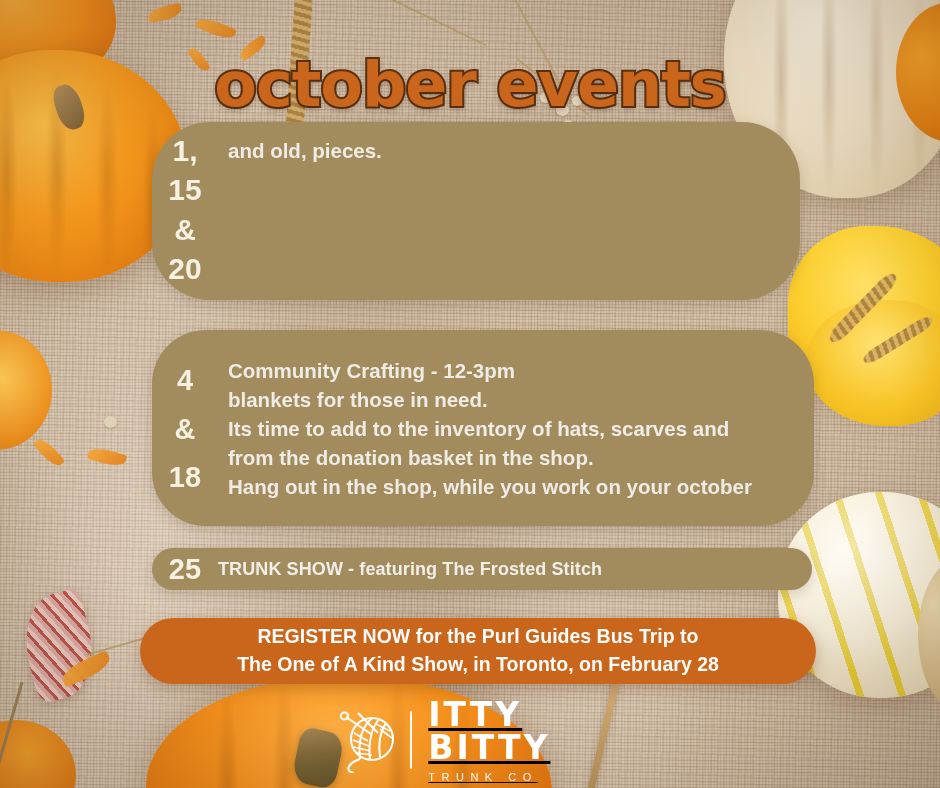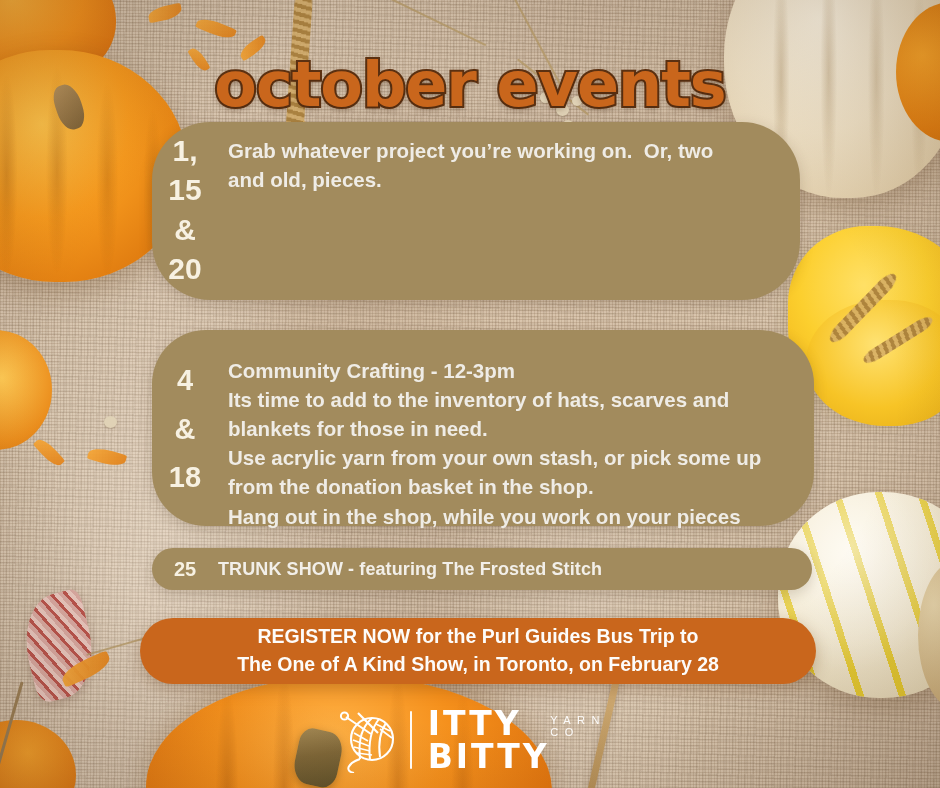--- a/index.html
+++ b/index.html
@@ -289,21 +289,21 @@
   }
   .card-2 .body { padding-top: 26px; }
   .body .line { white-space: pre-wrap; }
 
   
   .pill-date {
     flex: 0 0 66px;
     text-align: center;
     color: #f7f1e2;
     font-weight: 800;
-    font-size: 20px;
+    font-size: 29px;
     line-height: 1;
   }
   .pill-text {
     color: #f2efe9;
     font-size: 18px;
     font-weight: 700;
     letter-spacing: 0.1px;
   }
 
   
@@ -333,21 +333,21 @@
     align-items: center;
     gap: 10px;
   }
   .logo-mark { width: 62px; height: 66px; flex: 0 0 auto; }
   .logo-divider {
     width: 3px; height: 58px;
     background: #ffffff;
     opacity: 0.95;
     border-radius: 2px;
   }
-  .logo-words { display: flex; flex-direction: row; padding-left: 6px; }
+  .logo-words { display: flex; flex-direction: column; padding-left: 6px; text-decoration: underline; }
   .logo-name {
     color: #ffffff;
     font-size: 33px;
     font-weight: 700;
     letter-spacing: 3px;
     line-height: 1;
     font-family: "DejaVu Sans", sans-serif;
   }
   .logo-sub {
     color: #ffffff;
@@ -415,38 +415,36 @@
   <div class="title">october events</div>
 
   <div class="card card-1">
     <div class="dates">
       <span class="d">1,</span>
       <span class="d">15</span>
       <span class="d">&amp;</span>
       <span class="d">20</span>
     </div>
     <div class="body">
-      <div class="line">Grab whatever project you’re working on.  Or, two</div>
       <div class="line">and old, pieces.</div>
     </div>
   </div>
 
   <div class="card card-2">
     <div class="dates">
       <span class="d">4</span>
       <span class="d">&amp;</span>
       <span class="d">18</span>
     </div>
     <div class="body">
       <div class="line">Community Crafting - 12-3pm</div>
+      <div class="line">blankets for those in need.</div>
       <div class="line">Its time to add to the inventory of hats, scarves and</div>
-      <div class="line">blankets for those in need.</div>
-      <div class="line">Use acrylic yarn from your own stash, or pick some up</div>
       <div class="line">from the donation basket in the shop.</div>
-      <div class="line">Hang out in the shop, while you work on your pieces</div>
+      <div class="line">Hang out in the shop, while you work on your october</div>
     </div>
   </div>
 
   <div class="card card-3">
     <div class="pill-date">25</div>
     <div class="pill-text">TRUNK SHOW - featuring The Frosted Stitch</div>
   </div>
 
   <div class="register">
     <div>REGISTER NOW for the Purl Guides Bus Trip to</div>
@@ -469,17 +467,17 @@
 
       <path d="M8 10 L33 27" stroke="#ffffff" stroke-width="2.1"></path>
       <circle cx="6.5" cy="9" r="3.6" stroke="#ffffff" stroke-width="2" fill="none"></circle>
       <path d="M20 6 L40 26" stroke="#ffffff" stroke-width="2.1"></path>
 
       <path d="M22 52 C10 56 6 64 16 66" stroke="#ffffff" stroke-width="2" fill="none"></path>
     </svg>
     <div class="logo-divider"></div>
     <div class="logo-words">
       <div class="logo-name">ITTY BITTY</div>
-      <div class="logo-sub">YARN CO</div>
+      <div class="logo-sub">TRUNK CO</div>
     </div>
   </div>
 
 </div>
 
 </body></html>

